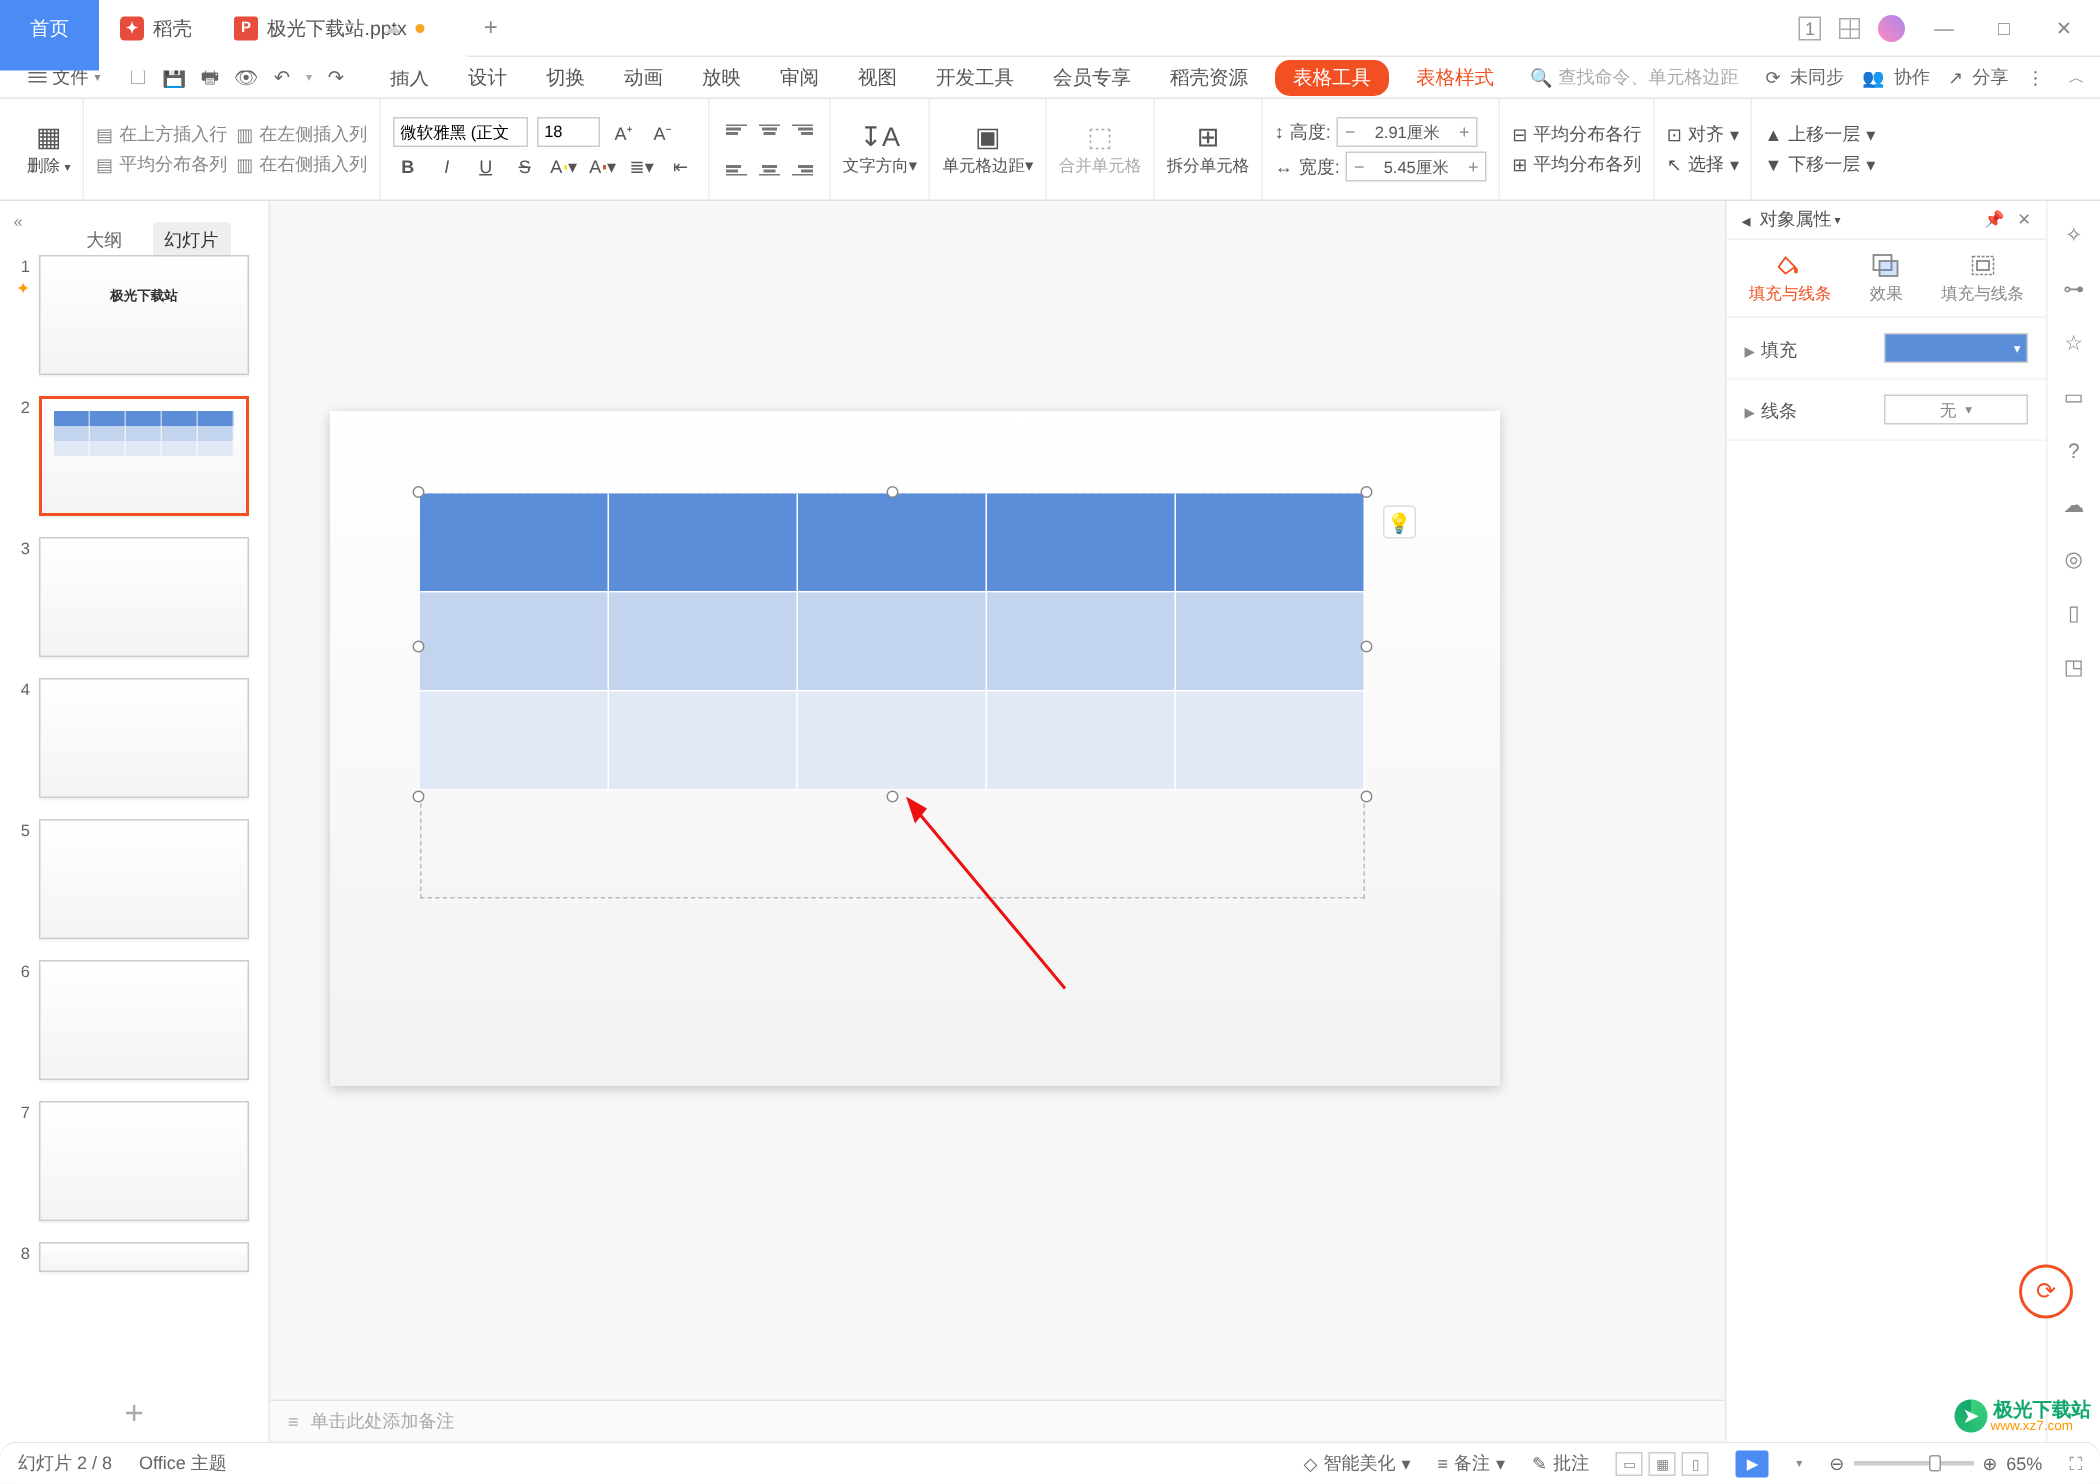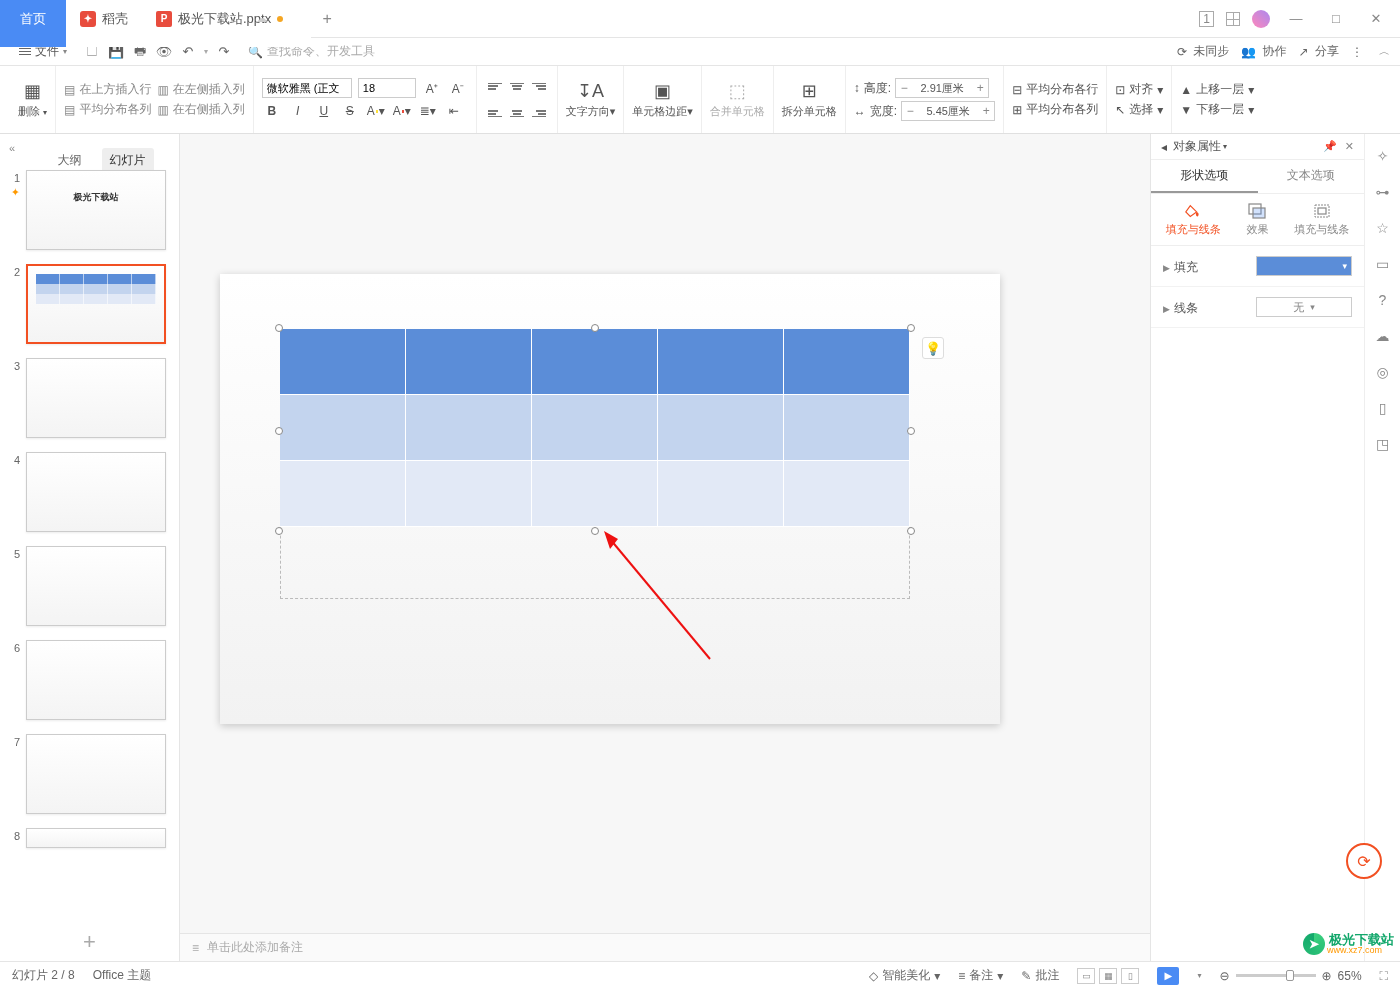--- a/index.html
+++ b/index.html
@@ -41,21 +41,21 @@
 
 .ribbon{ height:68px; background:#fff; border-bottom:1px solid #e0e0e0; display:flex; align-items:center; padding:0 10px; gap:0; }
 .rgroup{ display:flex; flex-direction:column; justify-content:center; gap:3px; padding:2px 8px; height:100%; border-right:1px solid #eee; }
 .rgroup.nobr{ border-right:none; }
 .rg-row{ display:flex; align-items:center; gap:6px; }
 .rg-btn{ display:flex; align-items:center; gap:4px; color:#888; font-size:12px; cursor:pointer; }
 .rg-btn.big{ flex-direction:column; color:#555; font-size:11px; line-height:1; }
 .rg-btn.big .ico{ font-size:18px; margin-bottom:2px; }
 .rg-btn .caret{ font-size:8px; }
 .font-sel{ width:90px; height:20px; border:1px solid #ccc; font-size:11px; padding:0 4px; }
-.size-sel{ width:58px; height:20px; border:1px solid #ccc; font-size:11px; padding:0 4px; }
+.size-sel{ width:42px; height:20px; border:1px solid #ccc; font-size:11px; padding:0 4px; }
 .mini-btn{ width:20px; height:20px; border:1px solid transparent; display:inline-flex; align-items:center; justify-content:center; font-size:12px; cursor:pointer; color:#555; }
 .mini-btn.b{ font-weight:bold; }
 .mini-btn.i{ font-style:italic; }
 .mini-btn.u{ text-decoration:underline; }
 .mini-btn.s{ text-decoration:line-through; }
 .color-btn{ display:inline-flex; align-items:center; gap:1px; }
 .color-sw{ width:14px; height:3px; display:inline-block; }
 .align-grid{ display:grid; grid-template-columns:repeat(3,20px); grid-template-rows:repeat(2,20px); gap:2px; }
 .align-cell{ display:flex; align-items:center; justify-content:center; border:0; cursor:pointer; }
 .align-cell svg{ display:block; }
@@ -124,21 +124,21 @@
 .rp-srow{ display:flex; align-items:flex-end; justify-content:space-between; font-size:12px; color:#555; }
 .rp-srow .tri{ font-size:9px; margin-right:4px; color:#888; }
 .rp-fill-sw{ width:96px; height:20px; background:#5b8dd8; border:1px solid #ccc; display:flex; align-items:center; justify-content:flex-end; padding-right:4px; }
 .rp-fill-sw .caret{ font-size:9px; color:#fff; }
 .rp-line-sel{ width:96px; height:20px; border:1px solid #ccc; font-size:11px; color:#888; display:flex; align-items:center; justify-content:center; gap:6px; }
 
 .rp-rail{ width:36px; border-left:1px solid #eee; display:flex; flex-direction:column; align-items:center; gap:16px; padding-top:12px; color:#888; }
 .rp-rail .r-ico{ width:20px; height:20px; display:flex; align-items:center; justify-content:center; cursor:pointer; font-size:14px; }
 
 
-.statusbar{ position:absolute; left:0; right:0; bottom:0; height:28px; background:#fff; border-top:1px solid #e5e5e5; display:flex; align-items:center; padding:0 12px; font-size:12px; color:#666; gap:18px; }
+.statusbar{ position:absolute; left:0; right:0; bottom:0; height:28px; background:#fff; border-top:1px solid #e5e5e5; display:flex; align-items:center; padding:0 12px; font-size:12px; color:#666; gap:18px;border-radius:11px; }
 .statusbar .spacer{ flex:1; }
 .statusbar .sitem{ display:flex; align-items:center; gap:4px; cursor:pointer; }
 .statusbar .viewbtns{ display:flex; gap:4px; }
 .statusbar .vb{ width:18px;height:16px; border:1px solid #ccc; display:inline-flex; align-items:center; justify-content:center; font-size:9px; cursor:pointer; color:#888; }
 .statusbar .play{ width:22px;height:18px; background:#4a8bf4; color:#fff; display:inline-flex; align-items:center; justify-content:center; border-radius:2px; font-size:10px; }
 .statusbar .zoom{ display:flex; align-items:center; gap:6px; }
 .statusbar .zslider{ width:80px; height:3px; background:#ccc; position:relative; }
 .statusbar .zslider .zk{ position:absolute; top:-4px; left:50px; width:8px; height:11px; background:#fff; border:1px solid #999; border-radius:2px; }
 
 
@@ -190,23 +190,37 @@
   </div>
   <div class="qat">
     <span class="qat-icon">🗋</span>
     <span class="qat-icon">💾</span>
     <span class="qat-icon">🖶</span>
     <span class="qat-icon">👁</span>
     <span class="qat-icon">↶</span>
     <span style="font-size:8px;color:#aaa">▾</span>
     <span class="qat-icon">↷</span>
   </div>
+  <div class="tabs">
+    <span class="menu-item">插入</span>
+    <span class="menu-item">设计</span>
+    <span class="menu-item">切换</span>
+    <span class="menu-item">动画</span>
+    <span class="menu-item">放映</span>
+    <span class="menu-item">审阅</span>
+    <span class="menu-item">视图</span>
+    <span class="menu-item">开发工具</span>
+    <span class="menu-item">会员专享</span>
+    <span class="menu-item">稻壳资源</span>
+    <span class="menu-item active">表格工具</span>
+    <span class="menu-item tpl">表格样式</span>
+  </div>
   <div class="search">
     <span>🔍</span>
-    <span>查找命令、开发工具</span>
+    <span>查找命令、单元格边距</span>
   </div>
   <div class="right">
     <span class="ritem">⟳&nbsp;<span>未同步</span></span>
     <span class="ritem">👥&nbsp;<span>协作</span></span>
     <span class="ritem">↗&nbsp;<span>分享</span></span>
     <span class="ritem">⋮</span>
     <span class="chev">︿</span>
   </div>
 </div>
 
@@ -475,24 +489,20 @@
 
   <div class="right-panel">
     <div class="rp-body">
       <div class="rp-head">
         <span style="margin-right:6px;">◂</span>
         <span>对象属性</span>
         <span class="caret">▾</span>
         <span class="spacer"></span>
         <span class="pin">📌</span>
         <span class="close">✕</span>
-      </div>
-      <div class="rp-tabs">
-        <div class="rp-tab active">形状选项</div>
-        <div class="rp-tab">文本选项</div>
       </div>
       <div class="rp-subtabs">
         <div class="rp-sub active">
           <span class="si">
               <svg width="20" height="16" viewBox="0 0 20 16">
                 <path d="M7 2 L14 9 L7 14 L2 9 Z" fill="none" stroke="#f25022" stroke-width="1.3"></path>
                 <path d="M14 9 Q17 10 16 13 Q15 15 13.5 13 Q12.5 11 14 9 Z" fill="#f25022"></path>
               </svg>
             </span>
           <span>填充与线条</span>

